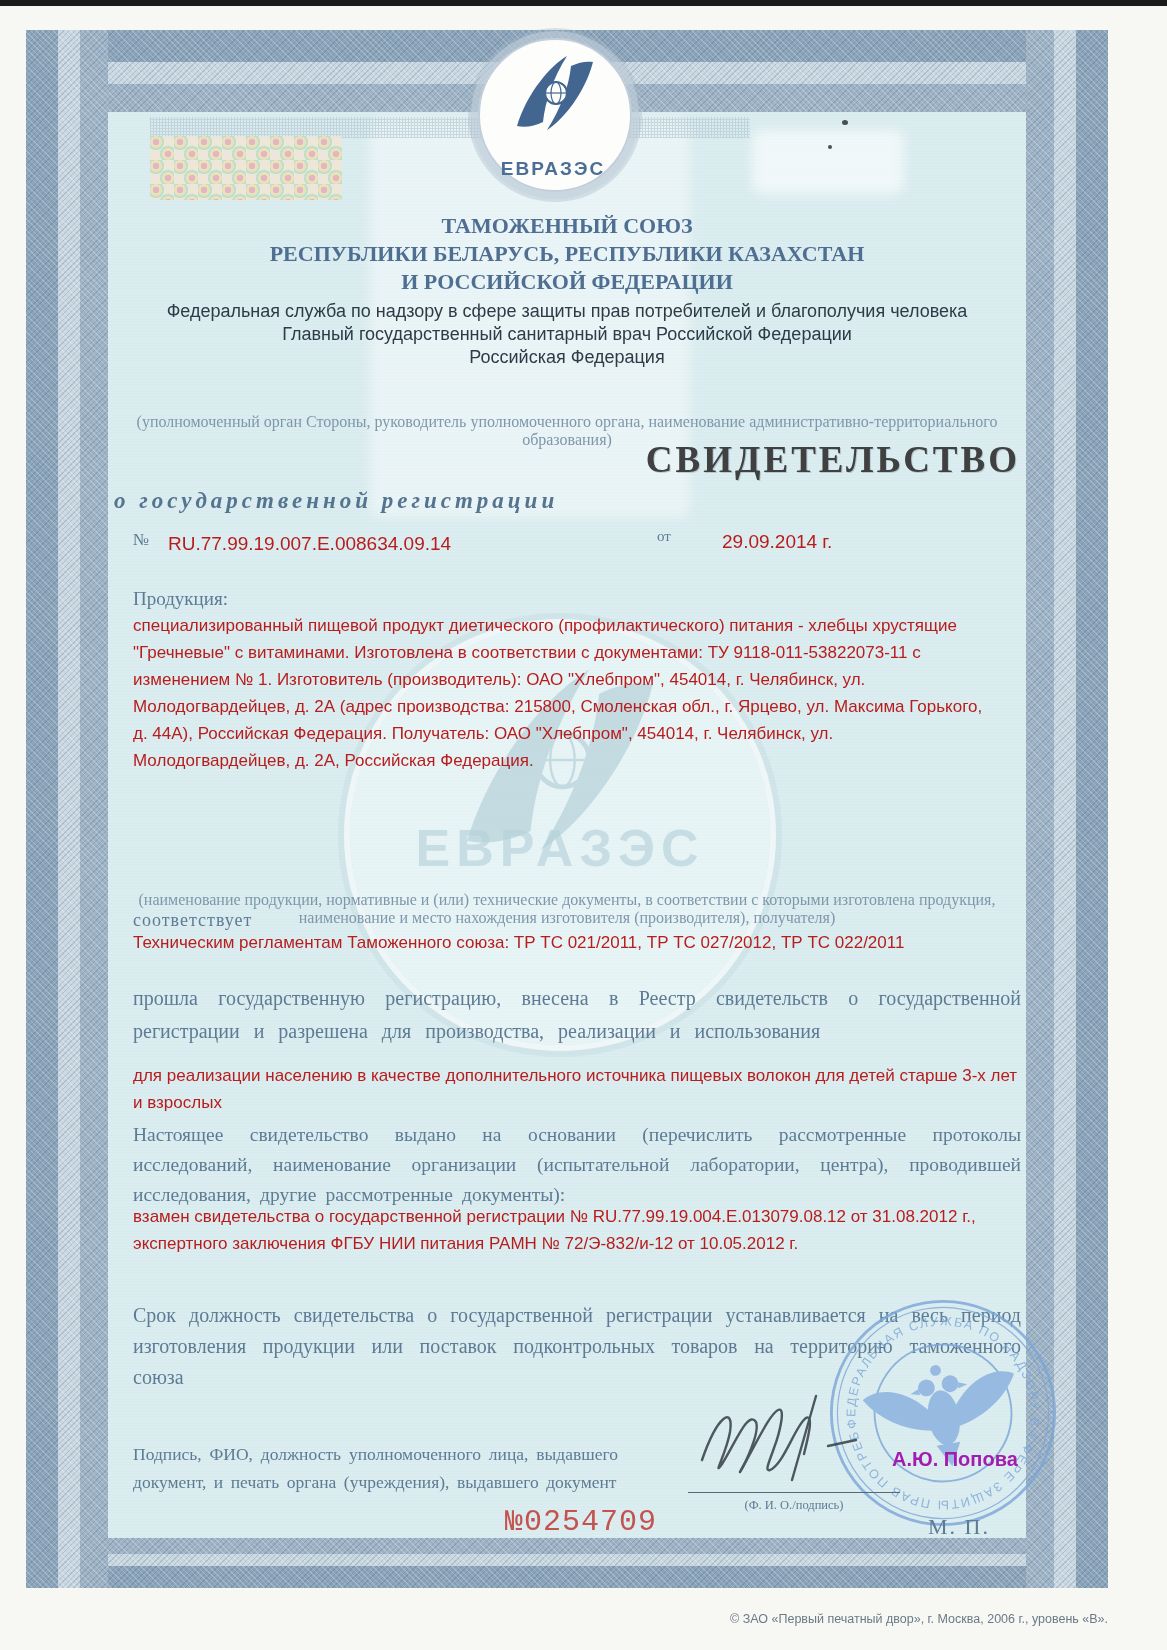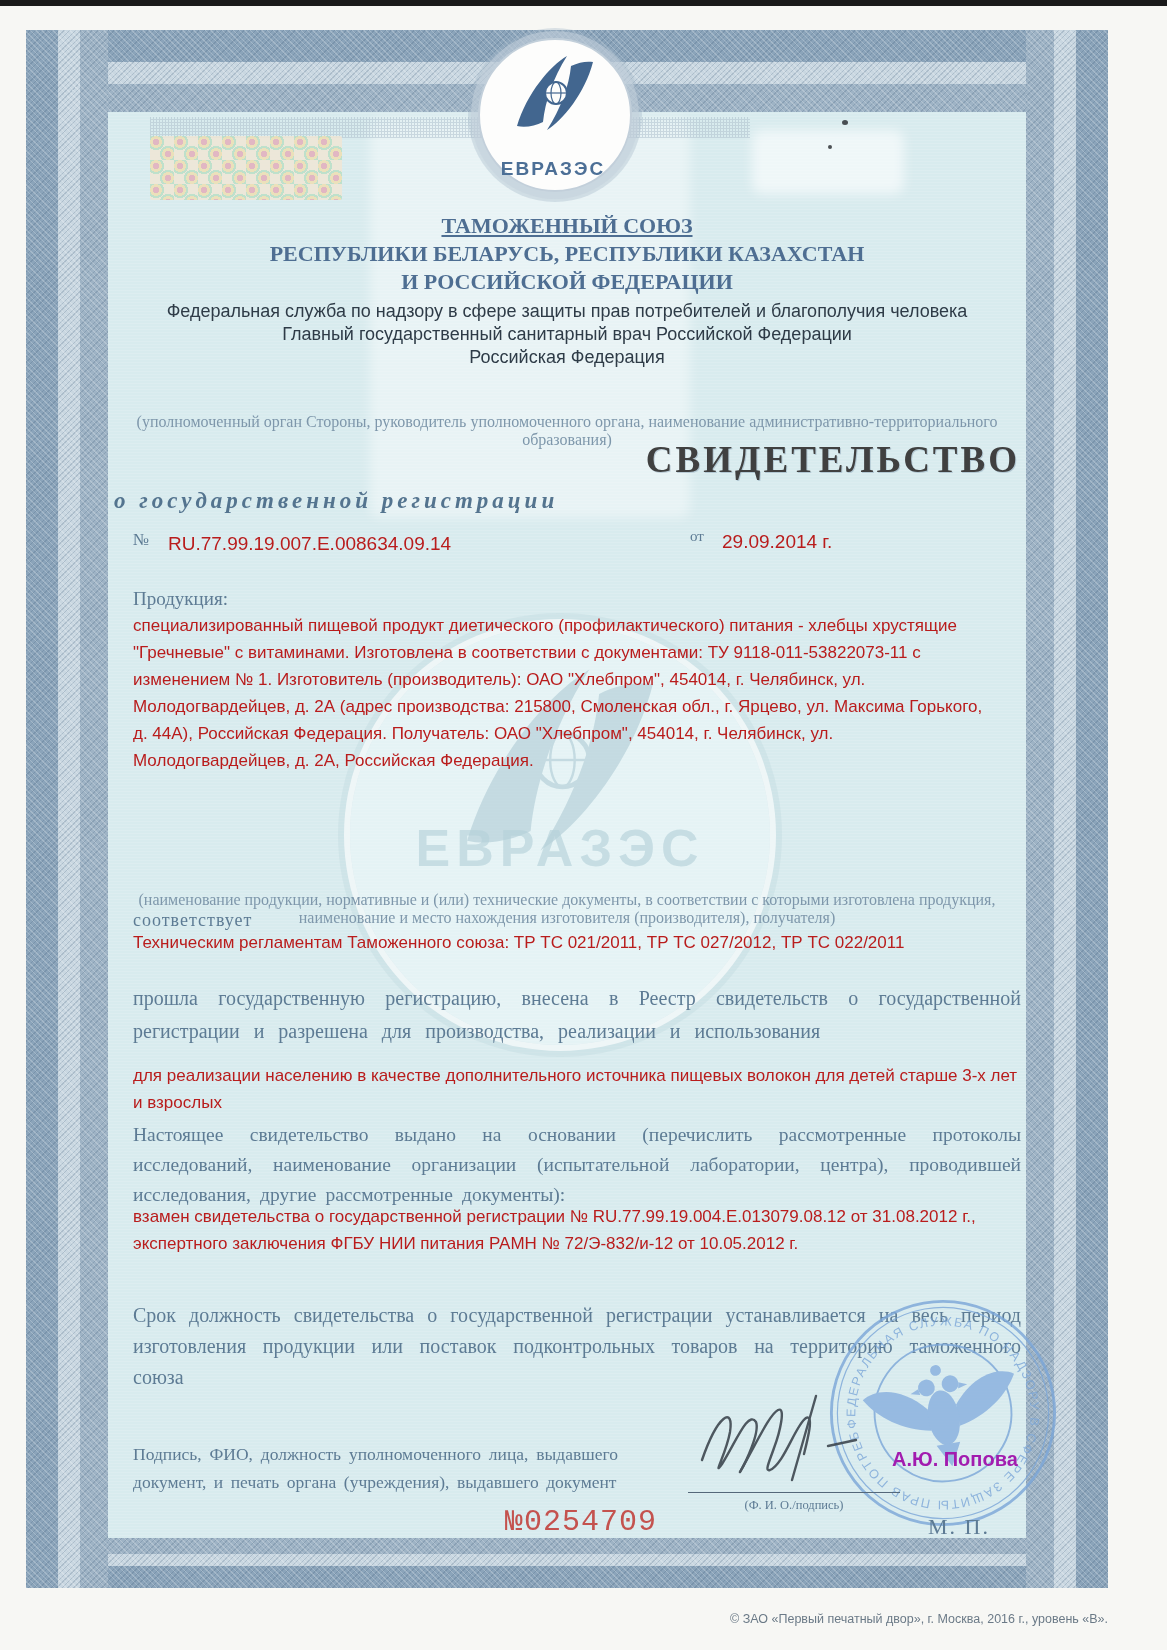--- a/index.html
+++ b/index.html
@@ -109,35 +109,35 @@
 <div class="abs medallion"></div>
 <svg class="abs logo-swoosh" viewBox="0 0 100 90">
   <path d="M12,78 C22,45 45,18 62,8 C48,30 40,54 38,74 C30,78 20,80 12,78 Z" fill="#42668f"></path>
   <path d="M88,14 C80,45 58,72 42,82 C56,60 64,38 66,18 C74,14 82,13 88,14 Z" fill="#42668f"></path>
   <circle cx="51" cy="45" r="11" fill="#fdfdfc" stroke="#42668f" stroke-width="2"></circle>
   <ellipse cx="51" cy="45" rx="5" ry="11" fill="none" stroke="#42668f" stroke-width="1.2"></ellipse>
   <line x1="40" y1="45" x2="62" y2="45" stroke="#42668f" stroke-width="1.2"></line>
 </svg>
 <div class="abs logo-text">ЕВРАЗЭС</div>
 
-<div class="abs h-serif" style="top:213px;font-size:22px;text-decoration:underline;">ТАМОЖЕННЫЙ СОЮЗ</div>
+<div class="abs h-serif" style="top:213px;font-size:22px;">ТАМОЖЕННЫЙ СОЮЗ</div>
 <div class="abs h-serif" style="top:241px;font-size:22px;">РЕСПУБЛИКИ БЕЛАРУСЬ, РЕСПУБЛИКИ КАЗАХСТАН</div>
 <div class="abs h-serif" style="top:269px;font-size:22px;">И РОССИЙСКОЙ ФЕДЕРАЦИИ</div>
 
 <div class="abs h-sans" style="top:301px;">Федеральная служба по надзору в сфере защиты прав потребителей и благополучия человека</div>
 <div class="abs h-sans" style="top:324px;">Главный государственный санитарный врач Российской Федерации</div>
 <div class="abs h-sans" style="top:347px;">Российская Федерация</div>
 <div class="abs tiny-note" style="top:413px;">(уполномоченный орган Стороны, руководитель уполномоченного органа, наименование административно-территориального образования)</div>
 
 <div class="abs doc-title">СВИДЕТЕЛЬСТВО</div>
 <div class="abs doc-subtitle">о государственной регистрации</div>
 
 <div class="abs blue-serif" style="left:133px;top:530px;font-size:17px;">№</div>
 <div class="abs dark-sans" style="left:168px;top:533px;font-size:19px;">RU.77.99.19.007.Е.008634.09.14</div>
-<div class="abs blue-serif" style="left:690px;top:528px;font-size:15px;">от</div>
+<div class="abs blue-serif" style="left:657px;top:528px;font-size:15px;">от</div>
 <div class="abs dark-sans" style="left:722px;top:531px;font-size:19px;">29.09.2014 г.</div>
 
 <div class="abs blue-serif" style="left:133px;top:588px;font-size:19px;">Продукция:</div>
 <div class="abs dark-sans" style="left:133px;top:612px;width:855px;font-size:17px;line-height:27px;">специализированный пищевой продукт диетического (профилактического) питания - хлебцы хрустящие "Гречневые" с витаминами. Изготовлена в соответствии с документами: ТУ 9118-011-53822073-11 с изменением № 1. Изготовитель (производитель): ОАО "Хлебпром", 454014, г. Челябинск, ул. Молодогвардейцев, д. 2А (адрес производства: 215800, Смоленская обл., г. Ярцево, ул. Максима Горького, д. 44А), Российская Федерация.  Получатель: ОАО "Хлебпром", 454014, г. Челябинск, ул. Молодогвардейцев, д. 2А, Российская Федерация.</div>
 <div class="abs tiny-note" style="top:891px;">(наименование продукции, нормативные и (или) технические документы, в соответствии с которыми изготовлена продукция, наименование и место нахождения изготовителя (производителя), получателя)</div>
 
 <div class="abs blue-serif" style="left:133px;top:910px;font-size:18px;letter-spacing:1px;">соответствует</div>
 <div class="abs dark-sans" style="left:133px;top:933px;width:900px;font-size:17px;">Техническим регламентам Таможенного союза: ТР ТС 021/2011, ТР ТС 027/2012, ТР ТС 022/2011</div>
 
 <div class="abs blue-serif para-justify" style="left:133px;top:982px;width:888px;font-size:20px;line-height:33px;word-spacing:.45em;">прошла государственную регистрацию, внесена в Реестр свидетельств о государственной регистрации и разрешена для производства, реализации и использования</div>
@@ -179,13 +179,13 @@
     <path d="M128,16 L104,100"></path>
     <path d="M140,66 L168,60"></path>
   </g>
 </svg>
 <div class="abs" style="left:688px;top:1492px;width:212px;border-top:1.6px solid #55687a;"></div>
 <div class="abs blue-serif" style="left:688px;top:1498px;width:212px;text-align:center;font-size:12.5px;">(Ф. И. О./подпись)</div>
 <div class="abs dark-sans" style="left:892px;top:1448px;font-size:20px;font-weight:600;color:#a21caf;">А.Ю. Попова</div>
 <div class="abs blue-serif" style="left:928px;top:1514px;font-size:22px;letter-spacing:2px;">М. П.</div>
 <div class="abs serial-red" style="left:505px;top:1505px;font-size:30px;letter-spacing:1px;">№0254709</div>
 
-<div class="abs footer-note" style="left:114px;top:1612px;width:994px;text-align:right;">© ЗАО «Первый печатный двор»,  г. Москва,  2016 г., уровень «В».</div>
+<div class="abs footer-note" style="left:114px;top:1612px;width:994px;text-align:right;">© ЗАО «Первый печатный двор»,  г. Москва,  2006 г., уровень «В».</div>
 
 </body></html>

